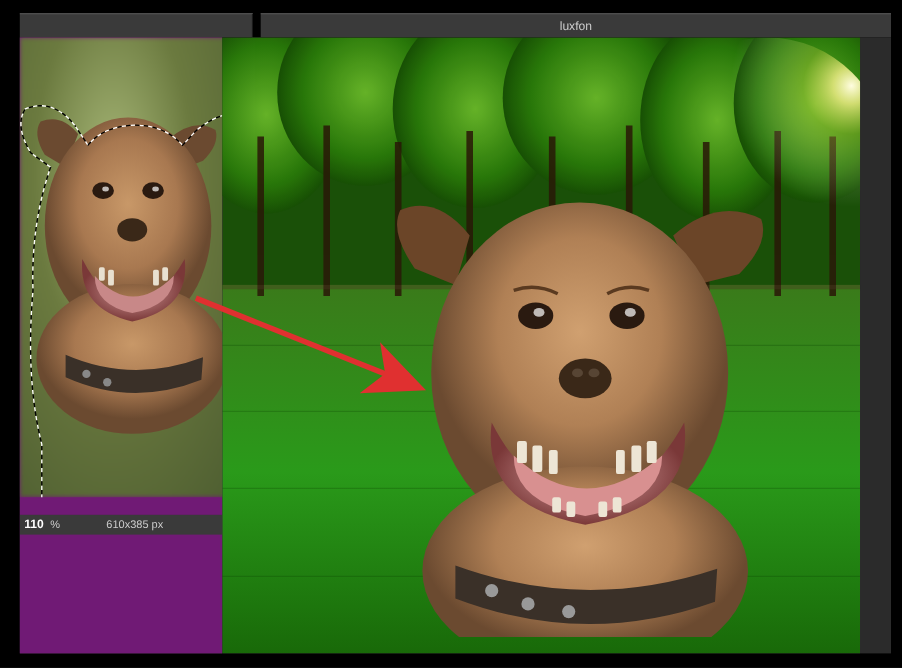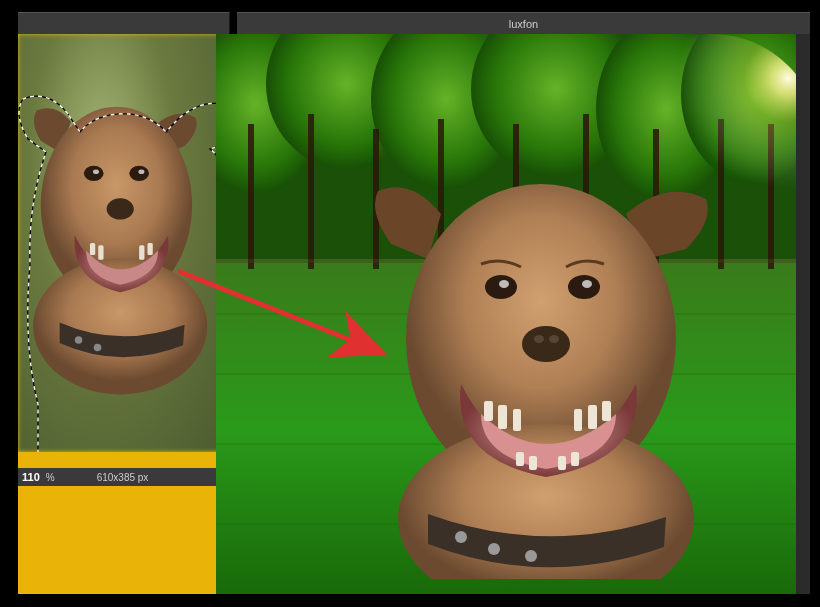--- a/index.html
+++ b/index.html
@@ -49,23 +49,23 @@
       position: absolute;
       top: 34px;
       left: 18px;
       width: 792px;
       height: 560px;
       background: #2b2b2b;
       display: flex;
     }
     .left-canvas {
       position: relative;
-      width: 198px;
-      height: 100%;
-      background: #eab308;
+      width: 184px;
+      height: 100%;
+      background: #701a75;
       overflow: hidden;
     }
     .left-image {
       position: absolute;
       top: 0;
       left: 0;
       width: 212px;
       height: 418px;
       overflow: hidden;
     }

